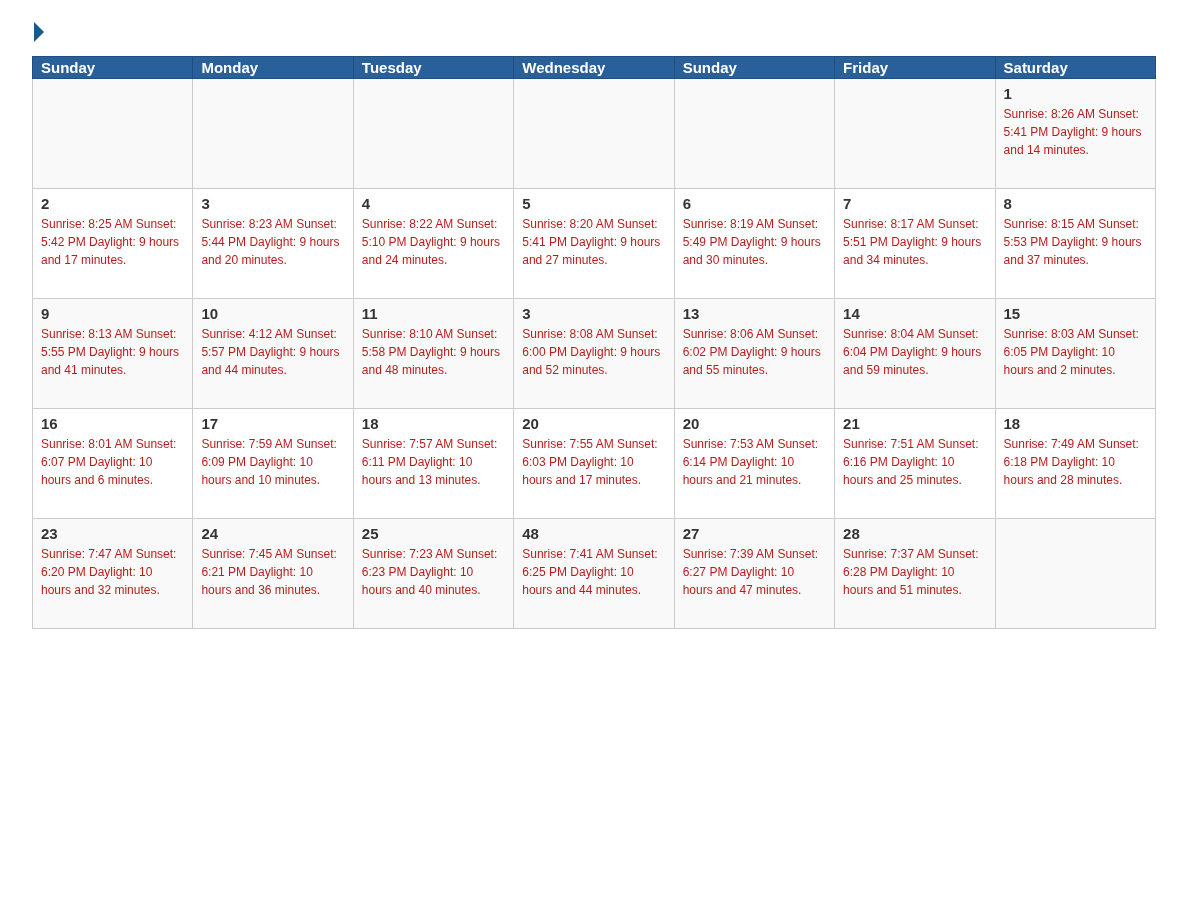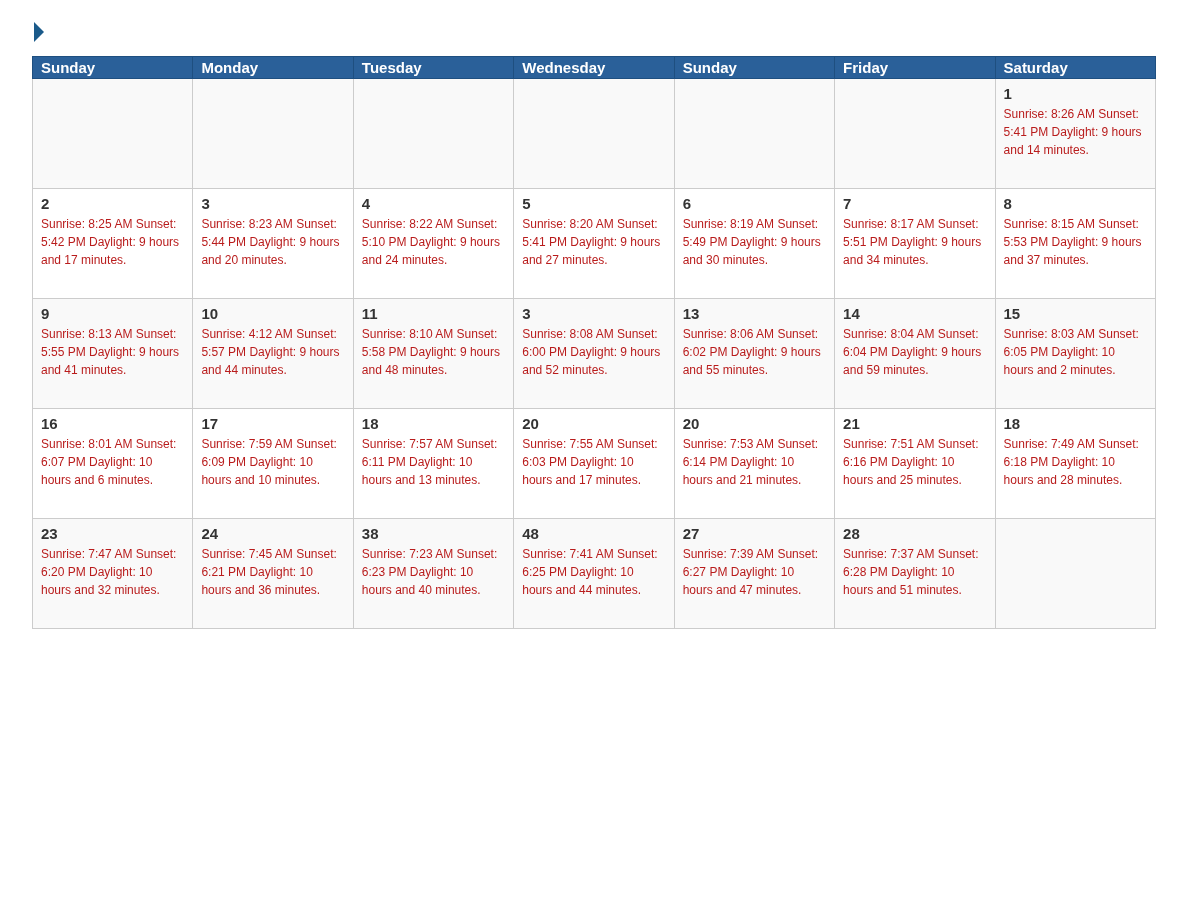--- a/index.html
+++ b/index.html
@@ -285,21 +285,21 @@
 Sunset: 6:20 PM
 Daylight: 10 hours and 32 minutes.</div>
         </td>
         <td>
           <span class="day-num">24</span>
           <div class="day-info">Sunrise: 7:45 AM
 Sunset: 6:21 PM
 Daylight: 10 hours and 36 minutes.</div>
         </td>
         <td>
-          <span class="day-num">38</span>
+          <span class="day-num">25</span>
           <div class="day-info">Sunrise: 7:23 AM
 Sunset: 6:23 PM
 Daylight: 10 hours and 40 minutes.</div>
         </td>
         <td>
           <span class="day-num">48</span>
           <div class="day-info">Sunrise: 7:41 AM
 Sunset: 6:25 PM
 Daylight: 10 hours and 44 minutes.</div>
         </td>

